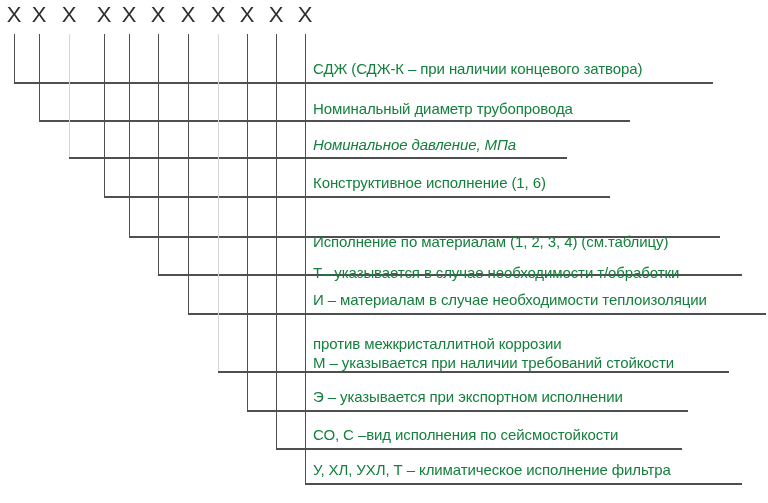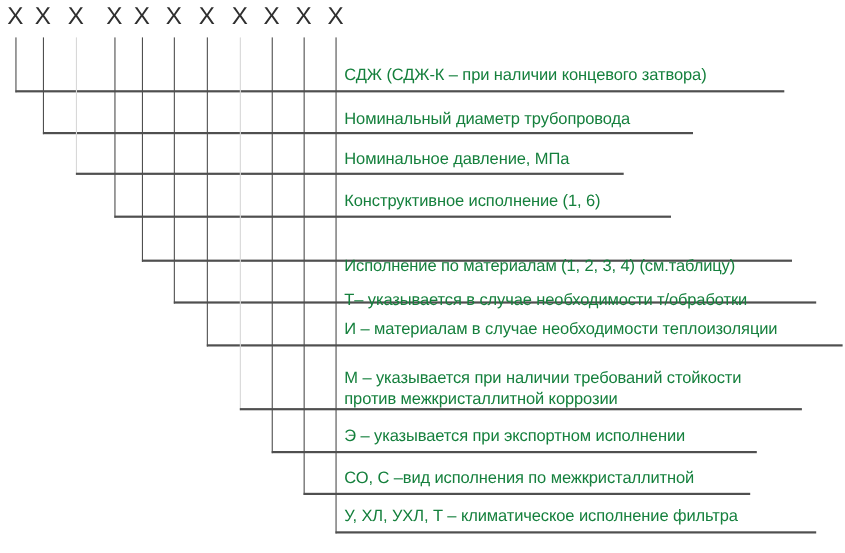--- a/index.html
+++ b/index.html
@@ -87,42 +87,42 @@
       <div class="vline" style="left: 304.5px; top: 34px; height: 450.5px;"></div>
       <div class="hline" style="left: 305px; top: 483px; width: 437px;"></div>
     </div>
   <div id="labels-layer">
       <div class="field-label" style="top: 59px;">
         <div>СДЖ (СДЖ-К – при наличии концевого затвора)</div>
       </div>
       <div class="field-label" style="top: 99px;">
         <div>Номинальный диаметр трубопровода</div>
       </div>
-      <div class="field-label" style="top: 135px;">
+      <div class="field-label" style="top: 135px; font-style: italic;">
         <div>Номинальное давление, МПа</div>
       </div>
       <div class="field-label" style="top: 173px;">
         <div>Конструктивное исполнение (1, 6)</div>
       </div>
       <div class="field-label" style="top: 232px;">
         <div>Исполнение по материалам (1, 2, 3, 4) (см.таблицу)</div>
       </div>
       <div class="field-label" style="top: 263px;">
         <div>Т– указывается в случае необходимости т/обработки</div>
       </div>
       <div class="field-label" style="top: 290px;">
         <div>И – материалам в случае необходимости теплоизоляции</div>
       </div>
       <div class="field-label" style="top: 334px;">
+        <div>против межкристаллитной коррозии</div>
         <div>М – указывается при наличии требований стойкости</div>
-        <div>против межкристаллитной коррозии</div>
       </div>
       <div class="field-label" style="top: 387px;">
         <div>Э – указывается при экспортном исполнении</div>
       </div>
       <div class="field-label" style="top: 425px;">
-        <div>СО, С –вид исполнения по межкристаллитной</div>
+        <div>СО, С –вид исполнения по сейсмостойкости</div>
       </div>
       <div class="field-label" style="top: 460px; text-align: center;">
         <div>У, ХЛ, УХЛ, Т – климатическое исполнение фильтра</div>
       </div>
     </div>
 </div>
 
 </body></html>

